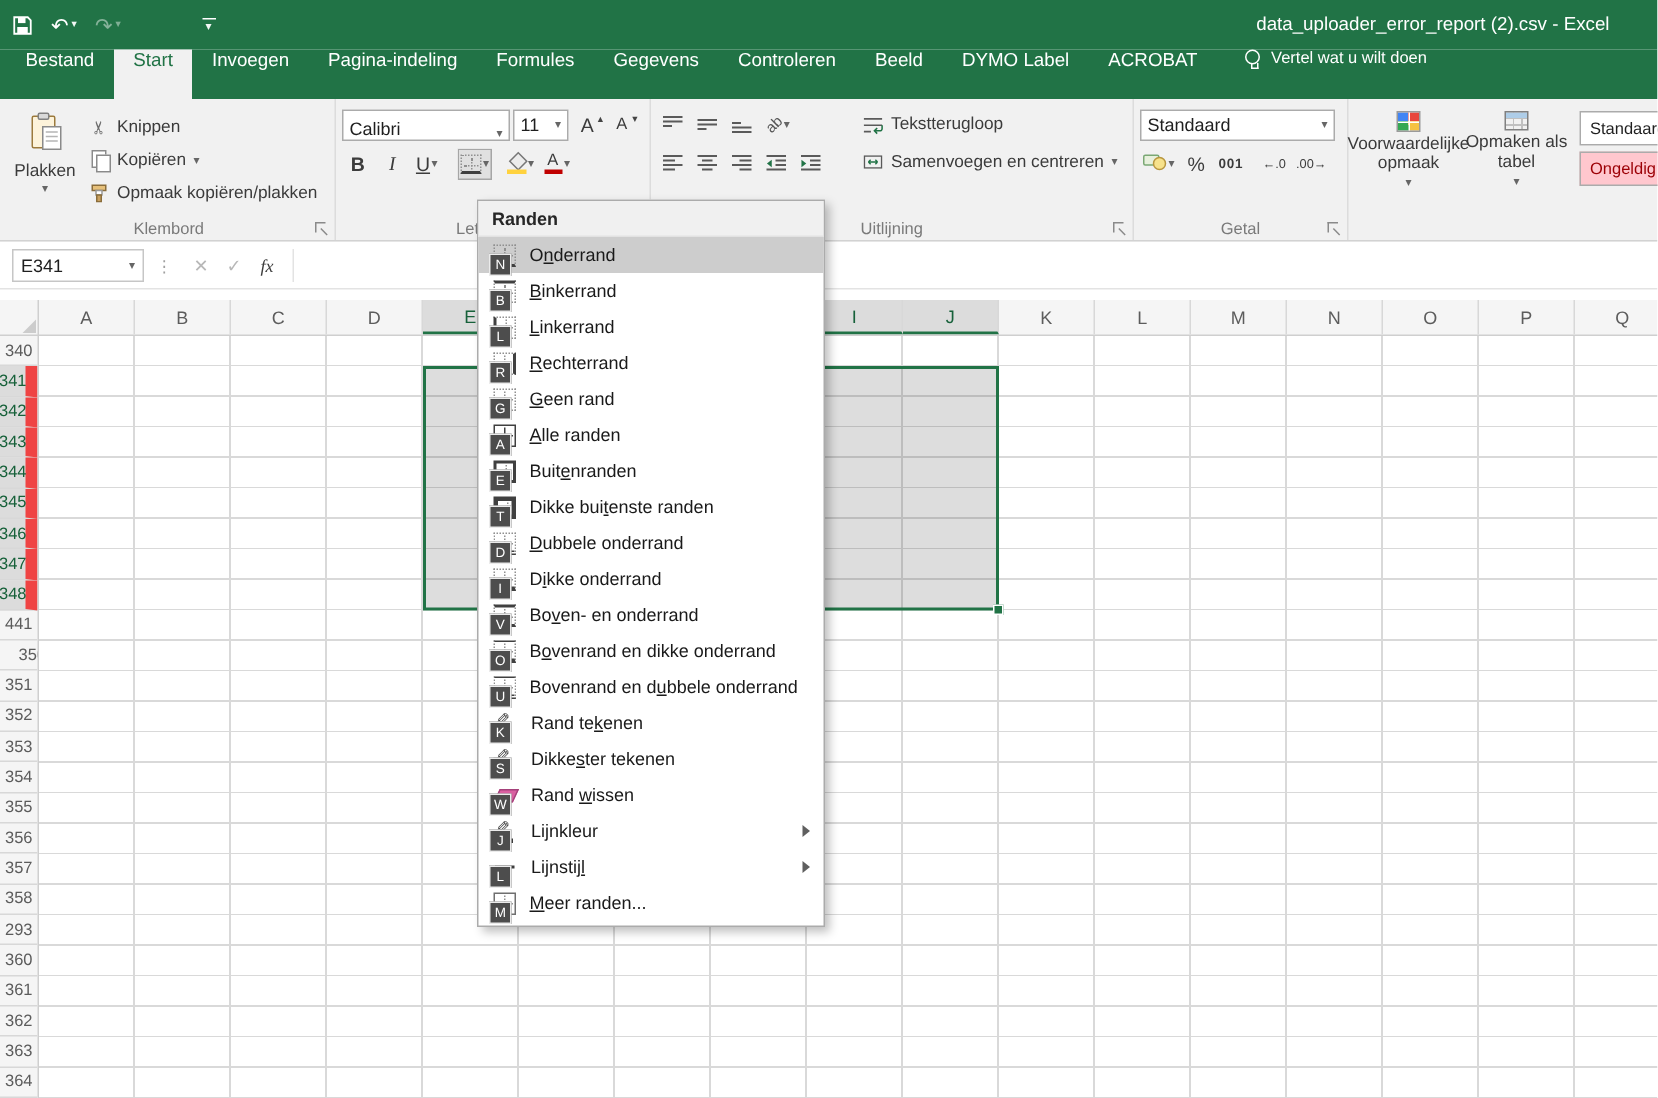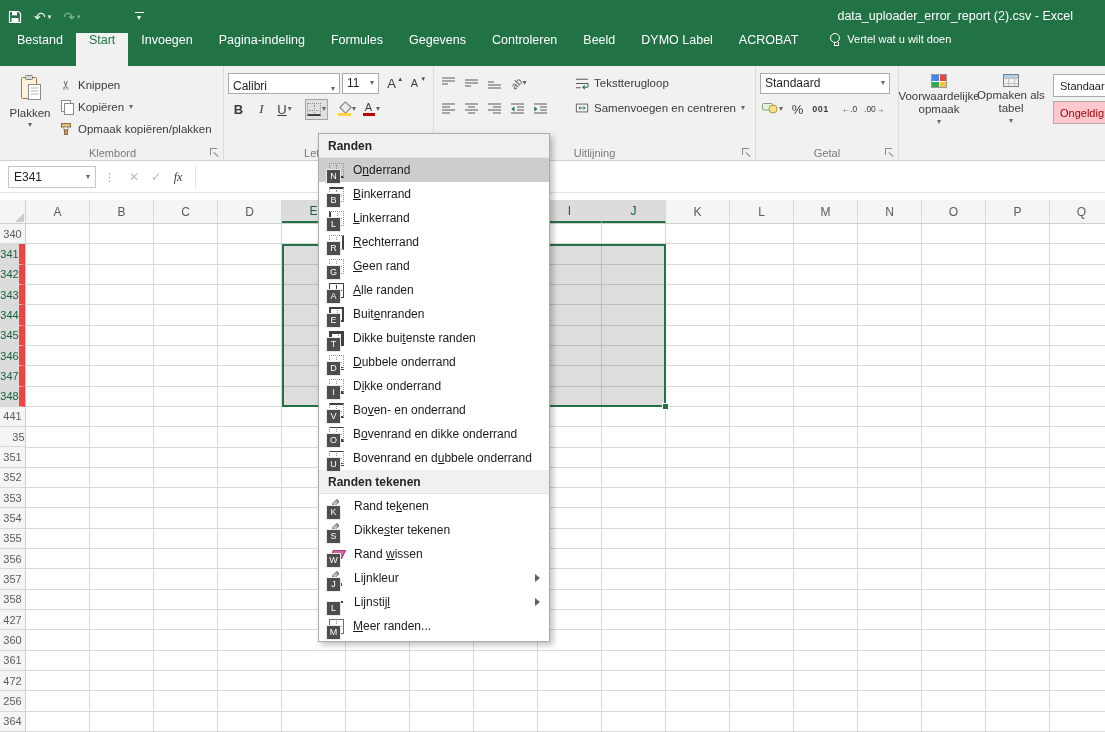--- a/index.html
+++ b/index.html
@@ -107,21 +107,21 @@
     border-left:9px solid transparent; border-bottom:9px solid #cccccc; }
   .colheaders { position:absolute; left:26px; top:200px; right:0; height:24px; display:flex;
     background:#f5f5f5; border-bottom:1px solid #cfcfcf; overflow:hidden; }
   .colh { height:100%; display:flex; align-items:center; justify-content:center; flex:none;
     font-size:12px; color:#5c5c5c; border-right:1px solid #d8d8d8; cursor:pointer; }
   .colh.sel { background:#dcdcdc; color:#17613a; border-bottom:2px solid #217346; }
   .rowheaders { position:absolute; left:0; top:224px; width:26px; bottom:0; background:#f5f5f5;
     border-right:1px solid #cfcfcf; overflow:hidden; }
   .rowh { display:flex; align-items:center; justify-content:center; font-size:11px; color:#5c5c5c;
     border-bottom:1px solid #d8d8d8; cursor:pointer; }
-  .rowh.sel { background:#dcdcdc; color:#17613a; border-right:6px solid #ef4444; }
+  .rowh.sel { background:#dcdcdc; color:#17613a; border-right:8px solid #ef4444; }
   .sheet { position:absolute; left:26px; top:224px; right:0; bottom:0; cursor:cell; background:
     repeating-linear-gradient(to right, transparent 0 63px, #d9d9d9 63px 64px),
     repeating-linear-gradient(to bottom, transparent 0 19.32px, #d9d9d9 19.32px 20.32px); }
   .selection { position:absolute; background:rgba(55,55,55,.17); border:2px solid #217346; z-index:5; }
   .fill-handle { position:absolute; right:-5px; bottom:-5px; width:7px; height:7px; background:#217346; border:1px solid #fff; cursor:crosshair; }
 
   
   .menu { position:absolute; left:318px; top:133px; width:232px; background:#fff;
     border:1px solid #ababab; box-shadow:3px 3px 6px rgba(0,0,0,.25); z-index:50; padding-bottom:3px; }
   .menu-header { height:24px; line-height:24px; background:#f0f0f0; border-bottom:1px solid #e2e2e2;
@@ -514,25 +514,25 @@
       <div class="rowh" style="height: 20.32px;">441</div>
       <div class="rowh" style="height: 20.32px; padding-left: 18px;">350</div>
       <div class="rowh" style="height: 20.32px;">351</div>
       <div class="rowh" style="height: 20.32px;">352</div>
       <div class="rowh" style="height: 20.32px;">353</div>
       <div class="rowh" style="height: 20.32px;">354</div>
       <div class="rowh" style="height: 20.32px;">355</div>
       <div class="rowh" style="height: 20.32px;">356</div>
       <div class="rowh" style="height: 20.32px;">357</div>
       <div class="rowh" style="height: 20.32px;">358</div>
-      <div class="rowh" style="height: 20.32px;">427</div>
+      <div class="rowh" style="height: 20.32px;">293</div>
       <div class="rowh" style="height: 20.32px;">360</div>
       <div class="rowh" style="height: 20.32px;">361</div>
-      <div class="rowh" style="height: 20.32px;">472</div>
-      <div class="rowh" style="height: 20.32px;">256</div>
+      <div class="rowh" style="height: 20.32px;">362</div>
+      <div class="rowh" style="height: 20.32px;">363</div>
       <div class="rowh" style="height: 20.32px;">364</div>
     </div>
   <div class="sheet">
     <div class="selection" style="left: 256px; width: 384px; top: 20.32px; height: 162.56px;">
       <span class="fill-handle"></span>
     </div>
   </div>
 
   <div class="menu">
       <div class="menu-header">Randen</div>
@@ -633,21 +633,20 @@
         <span class="keytip">O</span>
       </div>
       <div class="mi">
         <span class="bicon border-top-double-bottom-icon">
           <i class="ih"></i>
           <i class="iv"></i>
         </span>
         <span class="mlabel"><span>Bovenrand en d</span><span class="accel">u</span><span>bbele onderrand</span></span>
         <span class="keytip">U</span>
       </div>
-      <div class="menu-header">Randen tekenen</div>
       <div class="mi">
         <span class="dicon draw-border-icon"></span>
         <span class="mlabel"><span>Rand te</span><span class="accel">k</span><span>enen</span></span>
         <span class="keytip">K</span>
       </div>
       <div class="mi">
         <span class="dicon draw-border-grid-icon"></span>
         <span class="mlabel"><span>Dikke</span><span class="accel">s</span><span>ter tekenen</span></span>
         <span class="keytip">S</span>
       </div>

